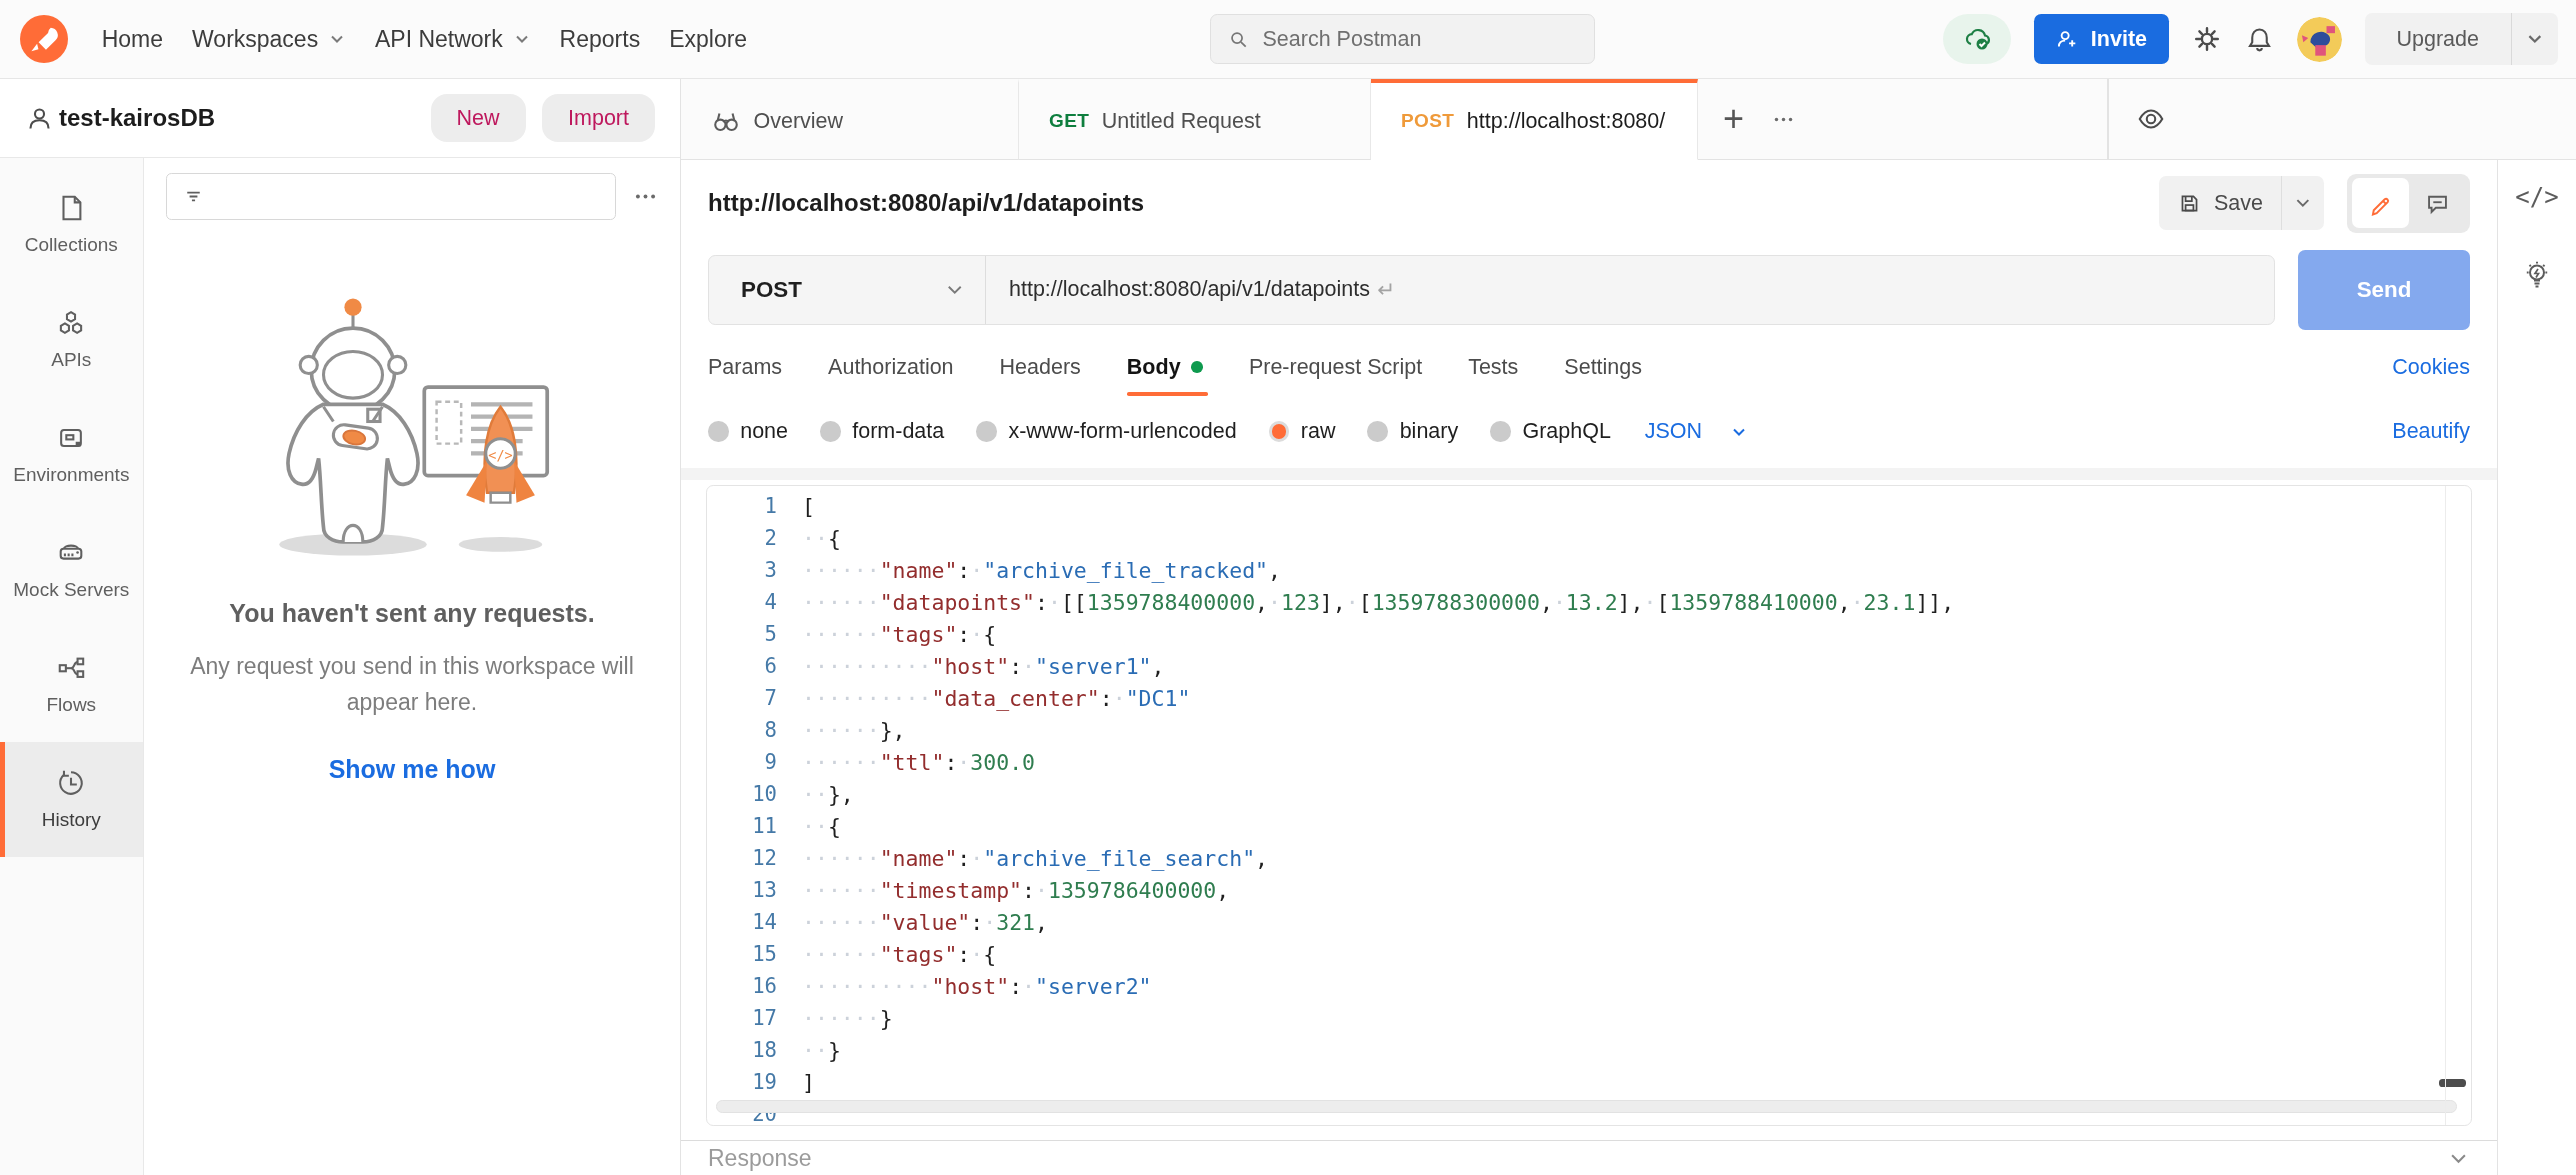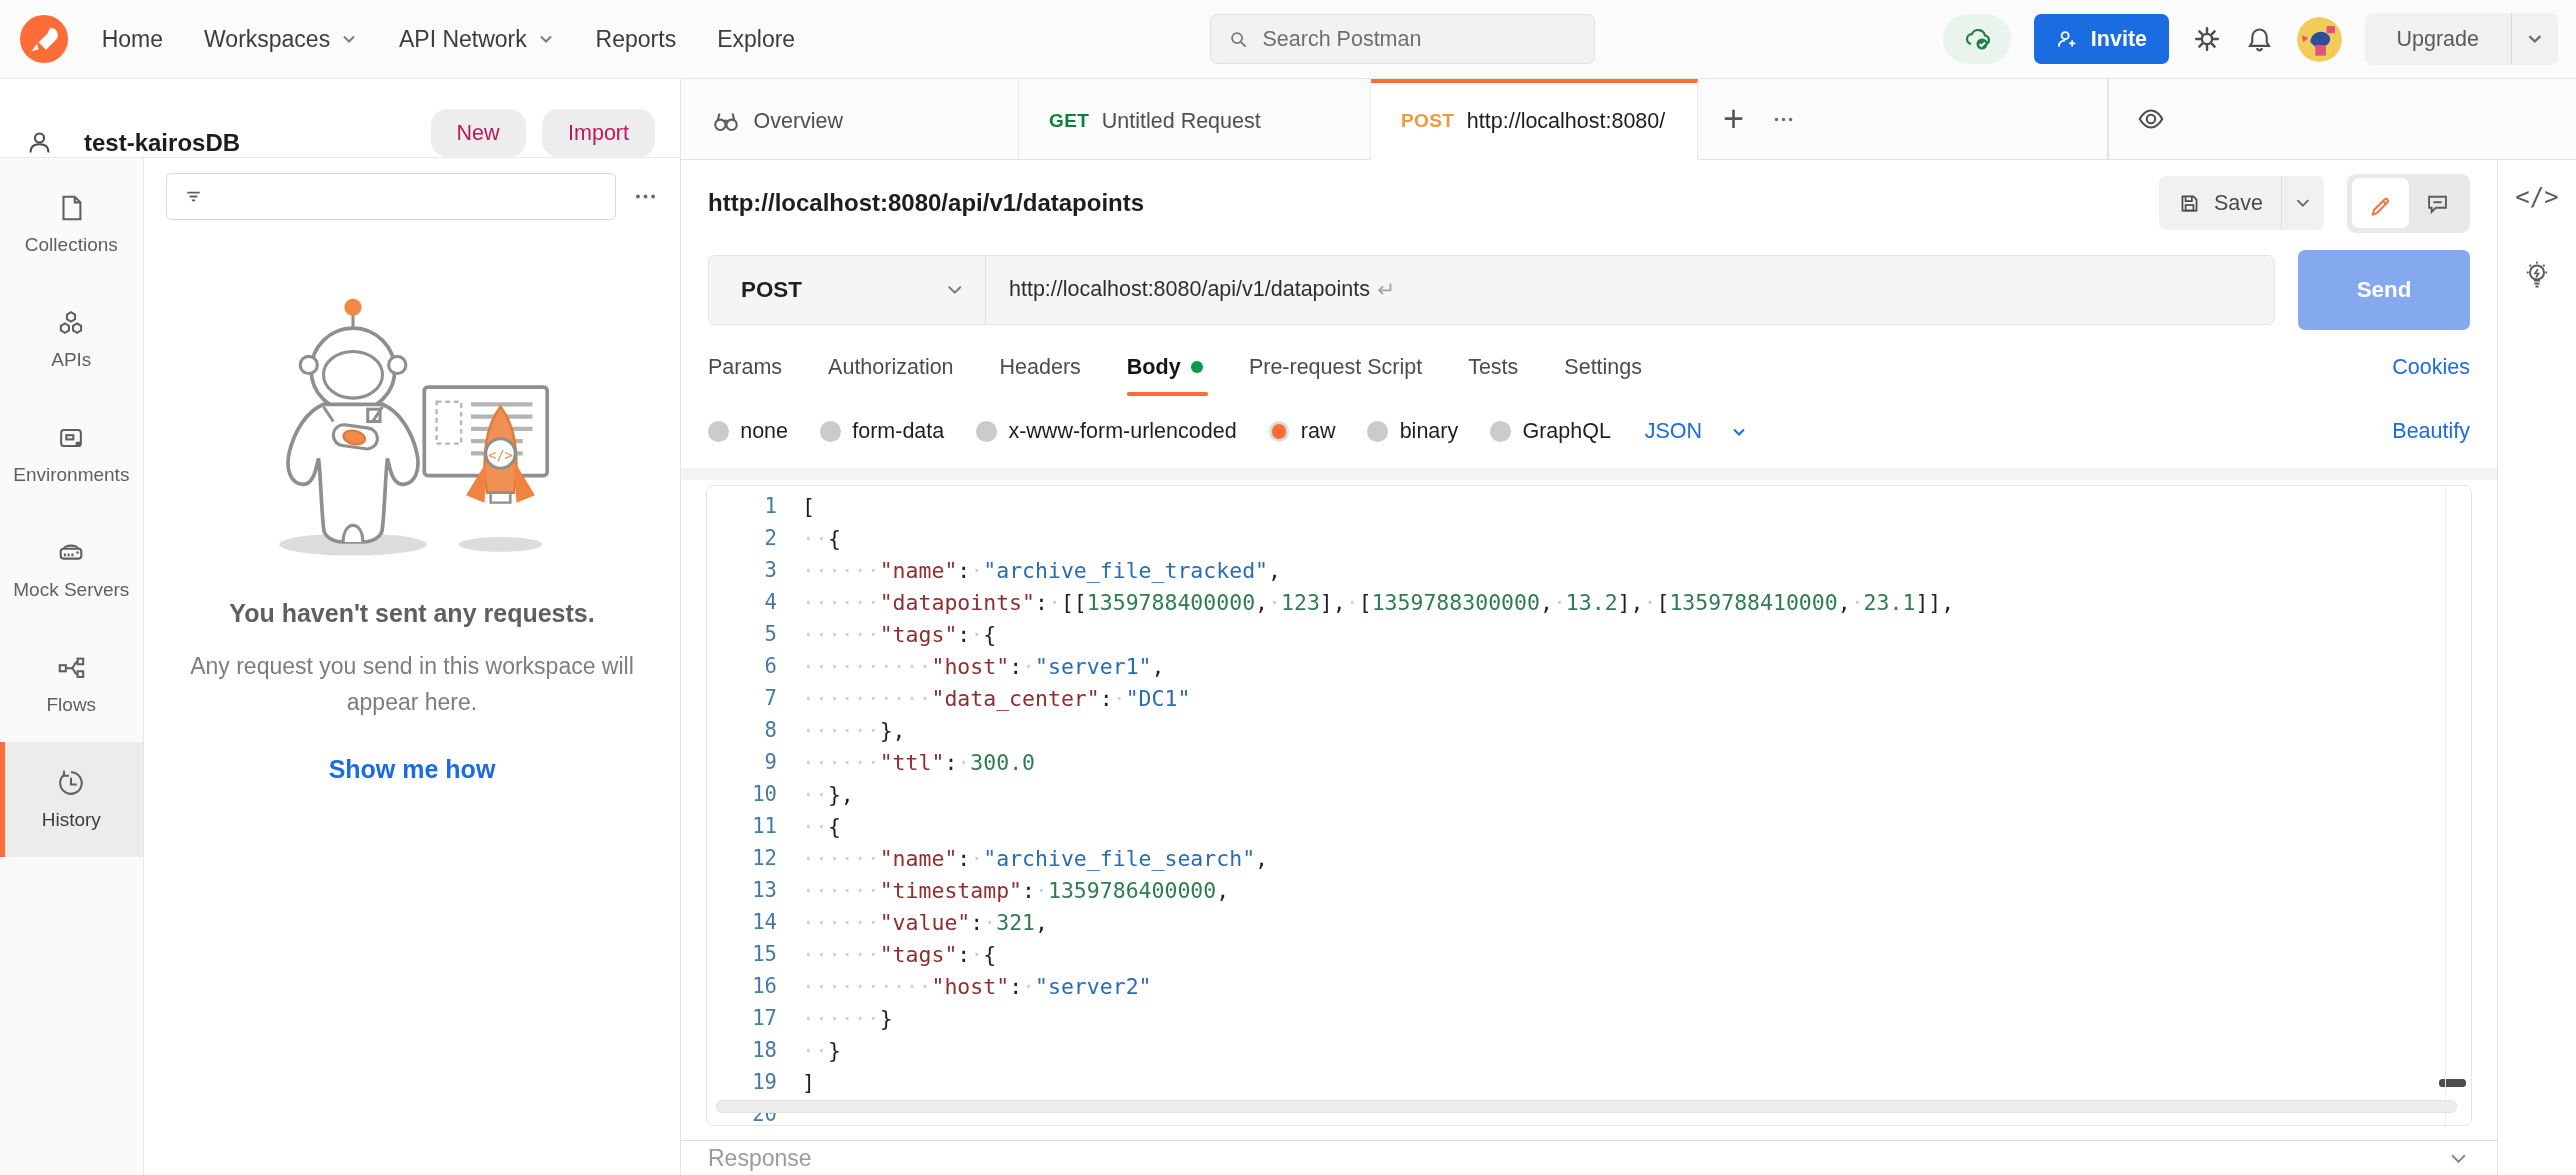--- a/index.html
+++ b/index.html
@@ -8,40 +8,40 @@
     --tok-pun:#1f1f1f; --ln:#4579a7;
   }
   *{box-sizing:border-box;margin:0;padding:0}
   body{width:2576px;height:1176px;overflow:hidden;background:#fff;
        font-family:"Liberation Sans",sans-serif;color:#212121;position:relative}
   .icon svg{display:block}
   
   .topnav{height:79px;background:#fbfbfb;border-bottom:0.9px solid #e6e6e6;
           display:flex;align-items:center;padding:0 19.7px;position:relative}
   .logo{width:48px;height:48px;flex:0 0 auto}
-  .nav-items{display:flex;align-items:center;gap:41px;margin-left:34px}
+  .nav-items{display:flex;align-items:center;gap:29px;margin-left:34px}
   .nav-item{display:flex;align-items:center;gap:9.8px;font-size:23px;color:#3c3c3c;cursor:pointer;white-space:nowrap}
   .search-box{position:absolute;left:1210px;top:14.3px;width:385px;height:50px;background:#f2f2f2;
               border:0.9px solid #e0e0e0;border-radius:7.2px;display:flex;align-items:center;padding:0 16px;gap:12.5px}
   .search-box input{border:none;outline:none;background:transparent;font-size:21.5px;width:100%;
                     font-family:"Liberation Sans",sans-serif;color:#444}
   .search-box input::placeholder{color:#6f6f6f}
   .nav-right{position:absolute;right:18px;top:0;height:100%;display:flex;align-items:center;gap:23px}
   .cloud-pill{width:68px;height:50px;border-radius:25px;background:#e8f4ec;display:flex;align-items:center;justify-content:center}
   .invite-btn{height:50px;border:none;border-radius:7.2px;background:var(--link);color:#fff;font-weight:bold;
               font-size:21.5px;display:flex;align-items:center;gap:10.7px;padding:0 21.5px;font-family:inherit}
   .nav-ic{color:#4c4c4c}
   .avatar{width:45px;height:45px;border-radius:50%;overflow:hidden}
   .upgrade{height:52px;border-radius:7.2px;background:#f1f1f1;display:flex;align-items:stretch;color:#5a5a5a;font-size:21.5px}
   .upgrade-label{display:flex;align-items:center;padding:0 32px}
   .upgrade-chev{width:47px;display:flex;align-items:center;justify-content:center;border-left:0.9px solid #d9d9d9}
   
   .frame{display:flex;height:1097px}
   .sidebar{width:681px;border-right:0.9px solid #e3e3e3;display:flex;flex-direction:column;background:#fff}
-  .ws-header{height:79px;border-bottom:0.9px solid #e8e8e8;display:flex;align-items:flex-end;padding:0 25px;gap:30px}
+  .ws-header{height:79px;border-bottom:0.9px solid #e8e8e8;display:flex;align-items:center;padding:0 25px;gap:5px}
   .ws-name{font-size:24px;font-weight:bold;color:#1c1c1c;flex:1}
   .sm-btn{height:48px;border:none;border-radius:16px;background:#ededed;color:#be185d;font-size:21.5px;
           padding:0 26px;font-family:inherit}
   .sm-btn + .sm-btn{margin-left:12.5px}
   .sidebar-lower{flex:1;display:flex;min-height:0}
   .rail{width:144px;background:#fafafa;border-right:0.9px solid #e8e8e8;padding-top:9px}
   .rail-item{height:115px;display:flex;flex-direction:column;align-items:center;justify-content:center;gap:10.7px;
              font-size:19px;color:#5f5f5f;border-left:5.4px solid transparent;padding-right:5.4px;cursor:pointer}
   .rail-item.active{background:#ececec;border-left-color:var(--accent);color:#3d3d3d}
   .rail-item .icon{color:#5f5f5f}

